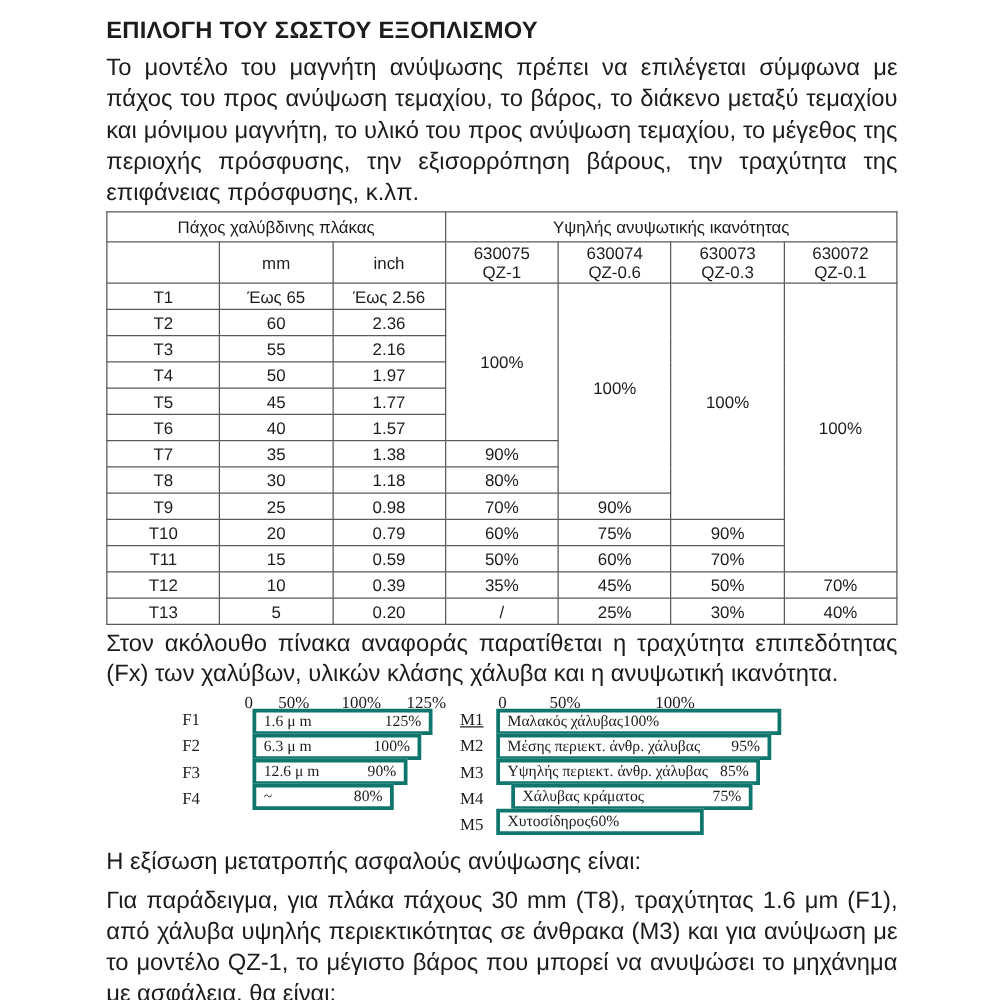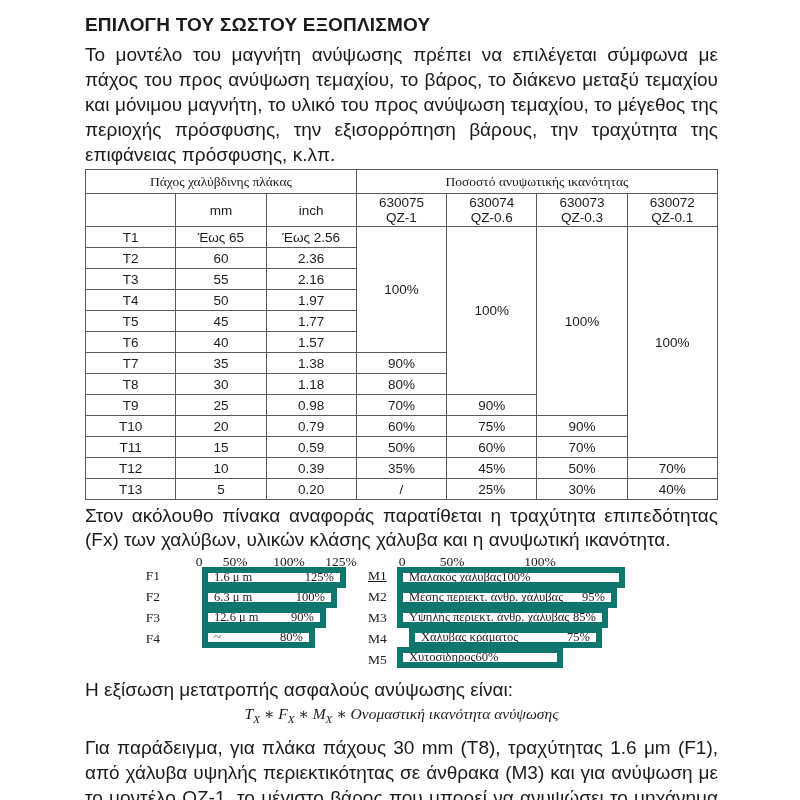--- a/index.html
+++ b/index.html
@@ -9,31 +9,31 @@
 
   h1.title{margin:14px 0 0 0;font-size:19px;line-height:22px;font-weight:700;letter-spacing:.2px;}
 
   .body-text{font-size:19px;line-height:25px;text-align:justify;margin:6px 0 0 0;}
   .note-text{margin-top:4px;line-height:24px;}
   .eq-intro{margin-top:2px;line-height:24px;text-align:left;}
 
   table.cap-table{border-collapse:collapse;table-layout:fixed;width:633px;margin-top:2px;}
   .cap-table th,.cap-table td{border:1px solid #5a5a5a;text-align:center;vertical-align:middle;
         font-weight:400;padding:0;font-size:13.5px;color:#1c1c1c;}
-  .cap-table thead tr.group-row{height:24px;font-family:Liberation Serif, serif;}
+  .cap-table thead tr.group-row{height:24px;}
   .cap-table thead tr.sub-row{height:33px;}
   .cap-table thead tr.sub-row th{white-space:pre-line;line-height:15px;}
   .cap-table tbody tr{height:21px;}
 
   .charts{position:relative;height:122px;margin-top:2px;
           font-family:"Liberation Serif","DejaVu Serif",serif;}
   .axis-label{position:absolute;top:0;transform:translateX(-50%);font-size:13.5px;white-space:nowrap;}
   .row-label{position:absolute;font-size:13.5px;line-height:14px;}
   .row-label.r{text-align:right;}
-  .bar{position:absolute;height:21px;box-sizing:border-box;border:6px solid #0f766e;background:#fff;
+  .bar{position:absolute;height:21px;box-sizing:border-box;border:3px solid #0f766e;background:#fff;
        display:flex;align-items:center;padding:0 6px;font-size:12.5px;white-space:nowrap;overflow:hidden;}
   .bar.spread{justify-content:space-between;}
   .bar.gapped{}
 
   .formula{font-family:"Liberation Serif","DejaVu Serif",serif;font-style:italic;
            font-size:15.5px;line-height:20px;text-align:center;margin-top:2px;}
   .formula sub{font-size:11px;font-style:italic;}
   .result{font-size:14.5px;line-height:18px;text-align:center;margin-top:4px;}
 </style>
 </head>
@@ -43,21 +43,21 @@
   <div class="content">
 
     <h1 class="title">ΕΠΙΛΟΓΗ ΤΟΥ ΣΩΣΤΟΥ ΕΞΟΠΛΙΣΜΟΥ</h1>
 
     <p class="body-text">Το μοντέλο του μαγνήτη ανύψωσης πρέπει να επιλέγεται σύμφωνα με πάχος του προς ανύψωση τεμαχίου, το βάρος, το διάκενο μεταξύ τεμαχίου και μόνιμου μαγνήτη, το υλικό του προς ανύψωση τεμαχίου, το μέγεθος της περιοχής πρόσφυσης, την εξισορρόπηση βάρους, την τραχύτητα της επιφάνειας πρόσφυσης, κ.λπ.</p>
 
     <table class="cap-table">
       <thead id="cap-thead">
           <tr class="group-row">
             <th colspan="3">Πάχος χαλύβδινης πλάκας</th>
-            <th colspan="4">Ποσοστό ανυψωτικής ικανότητας</th>
+            <th colspan="4">Υψηλής ανυψωτικής ικανότητας</th>
           </tr>
           <tr class="sub-row">
             <th></th>
             <th>mm</th>
             <th>inch</th>
             <th>630075
 QZ-1</th>
             <th>630074
 QZ-0.6</th>
             <th>630073
@@ -209,20 +209,19 @@
           <span>75%</span>
         </div>
         <div class="bar gapped" style="left: 312px; top: 93px; width: 166px;">
           <span>Χυτοσίδηρος</span>
           <span>60%</span>
         </div>
       </div>
 
     <p class="body-text eq-intro">Η εξίσωση μετατροπής ασφαλούς ανύψωσης είναι:</p>
 
-    <div class="formula" id="formula"><span>T</span><sub>X</sub> ∗ <span>F</span><sub>X</sub> ∗ <span>M</span><sub>X</sub> ∗ <span>Ονομαστική ικανότητα ανύψωσης</span></div>
 
     <p class="body-text">Για παράδειγμα, για πλάκα πάχους 30 mm (T8), τραχύτητας 1.6 μm (F1), από χάλυβα υψηλής περιεκτικότητας σε άνθρακα (M3) και για ανύψωση με το μοντέλο QZ-1, το μέγιστο βάρος που μπορεί να ανυψώσει το μηχάνημα με ασφάλεια, θα είναι:</p>
 
     <div class="result">80% *  125% * 85% * 1000kg = 850 kg</div>
 
   </div>
 </div>
 
 </body></html>

